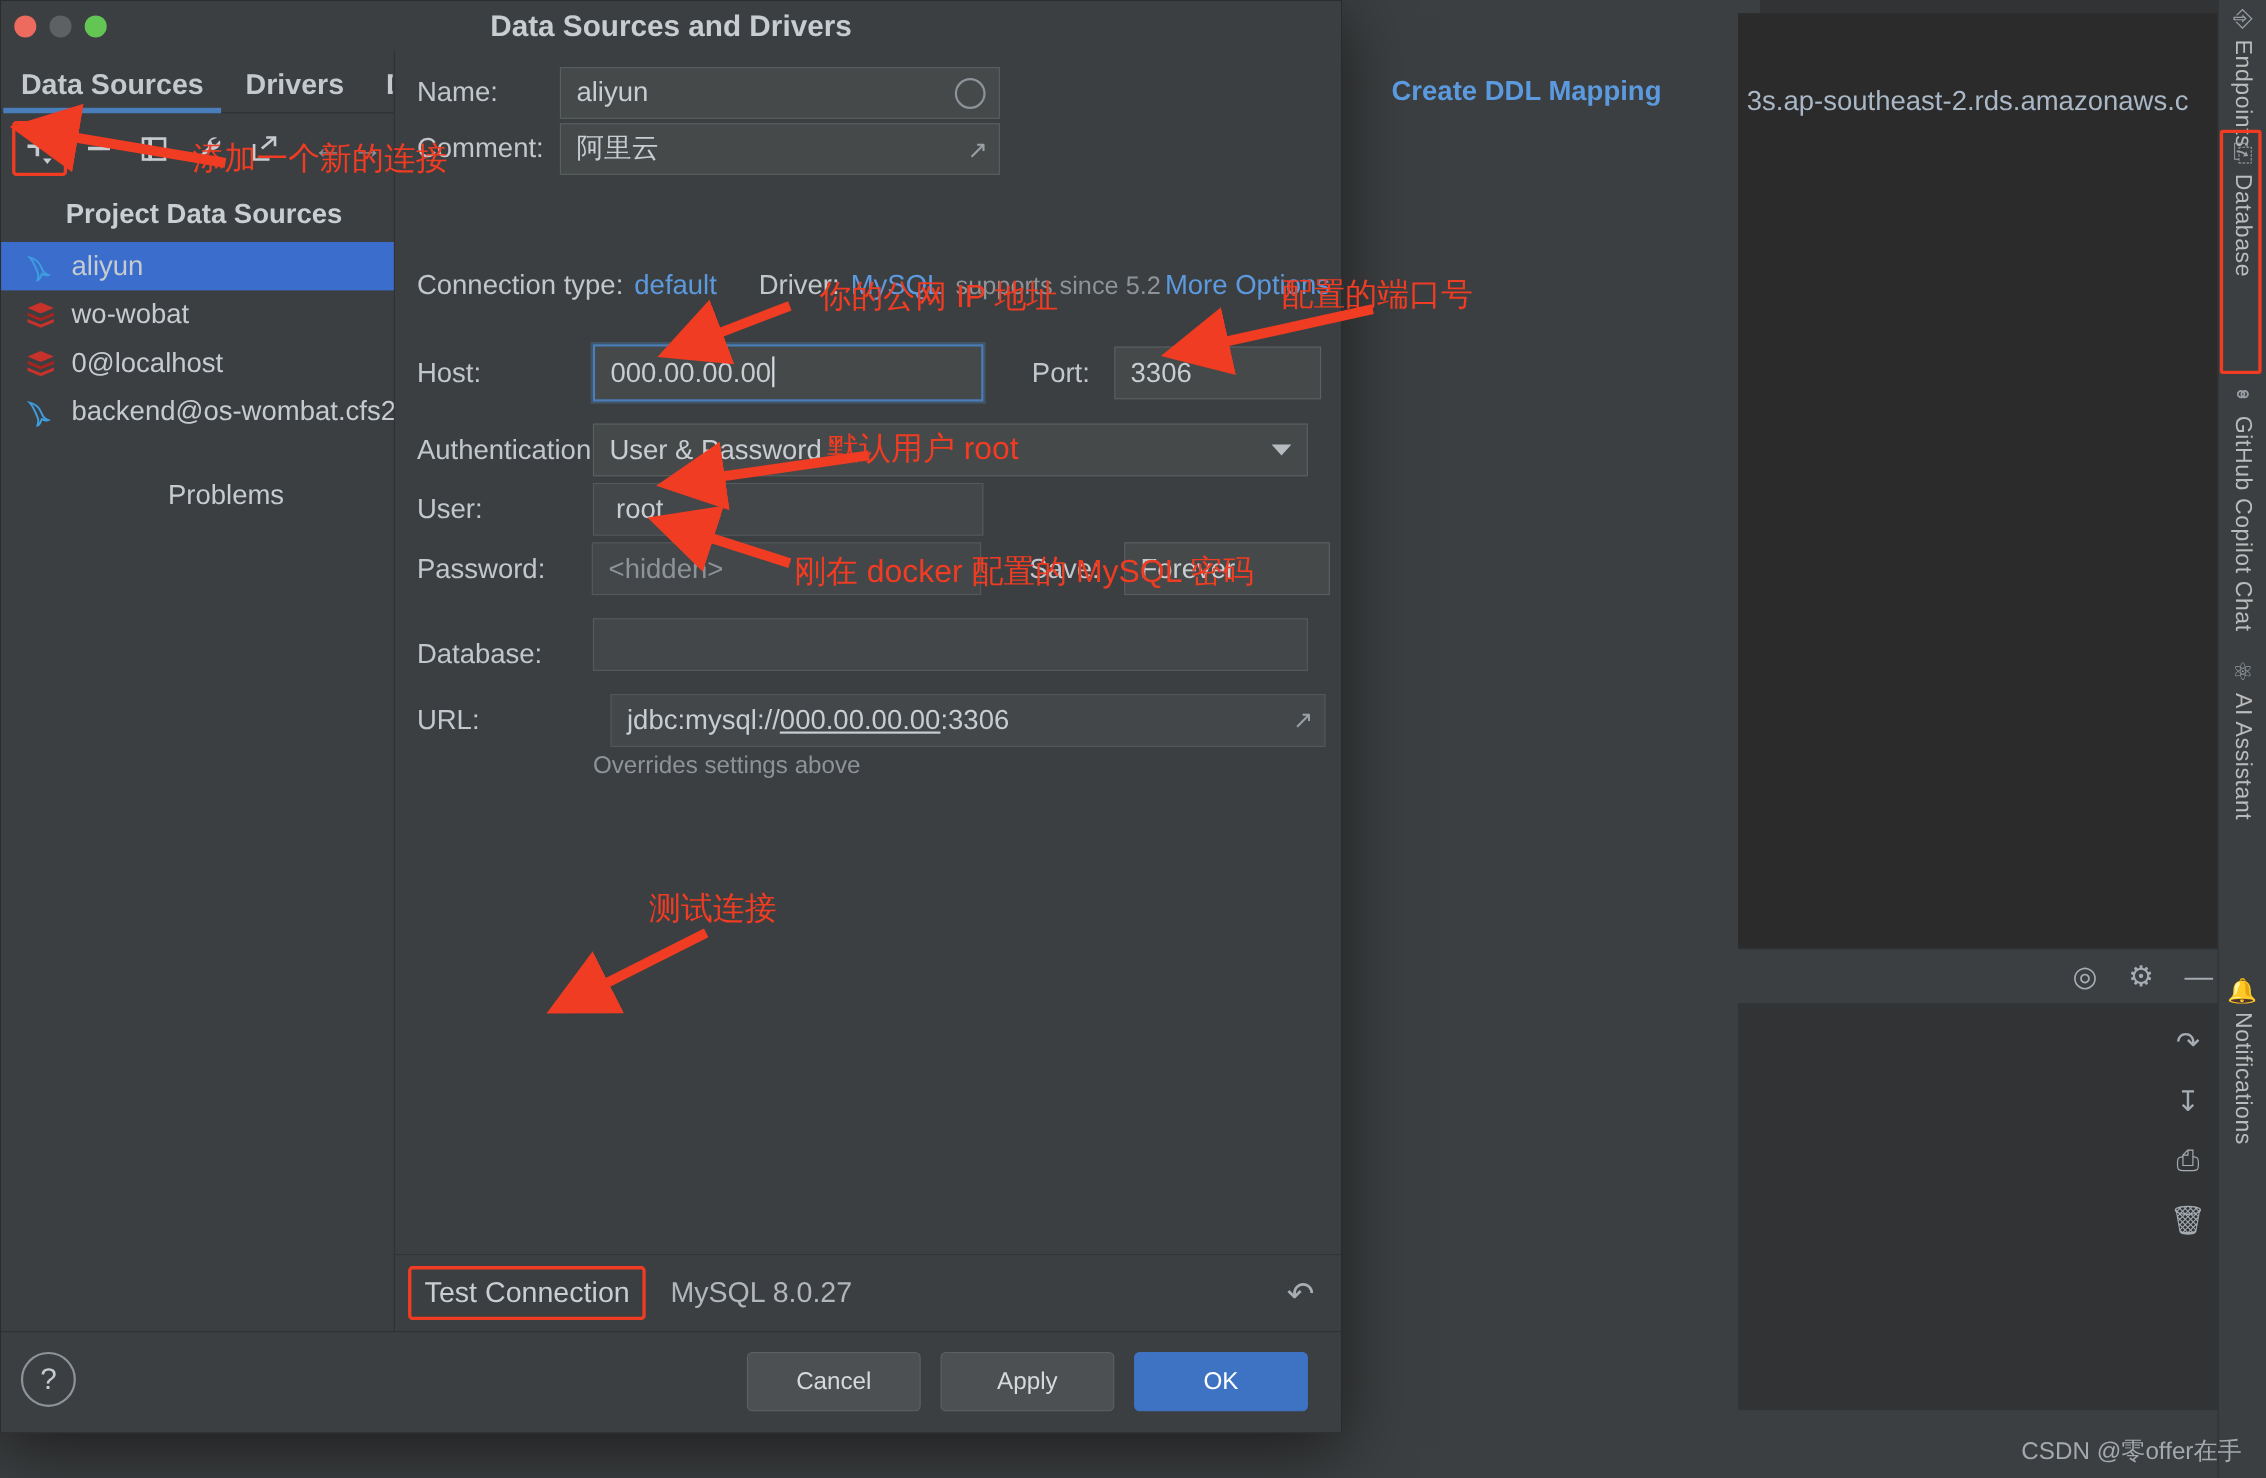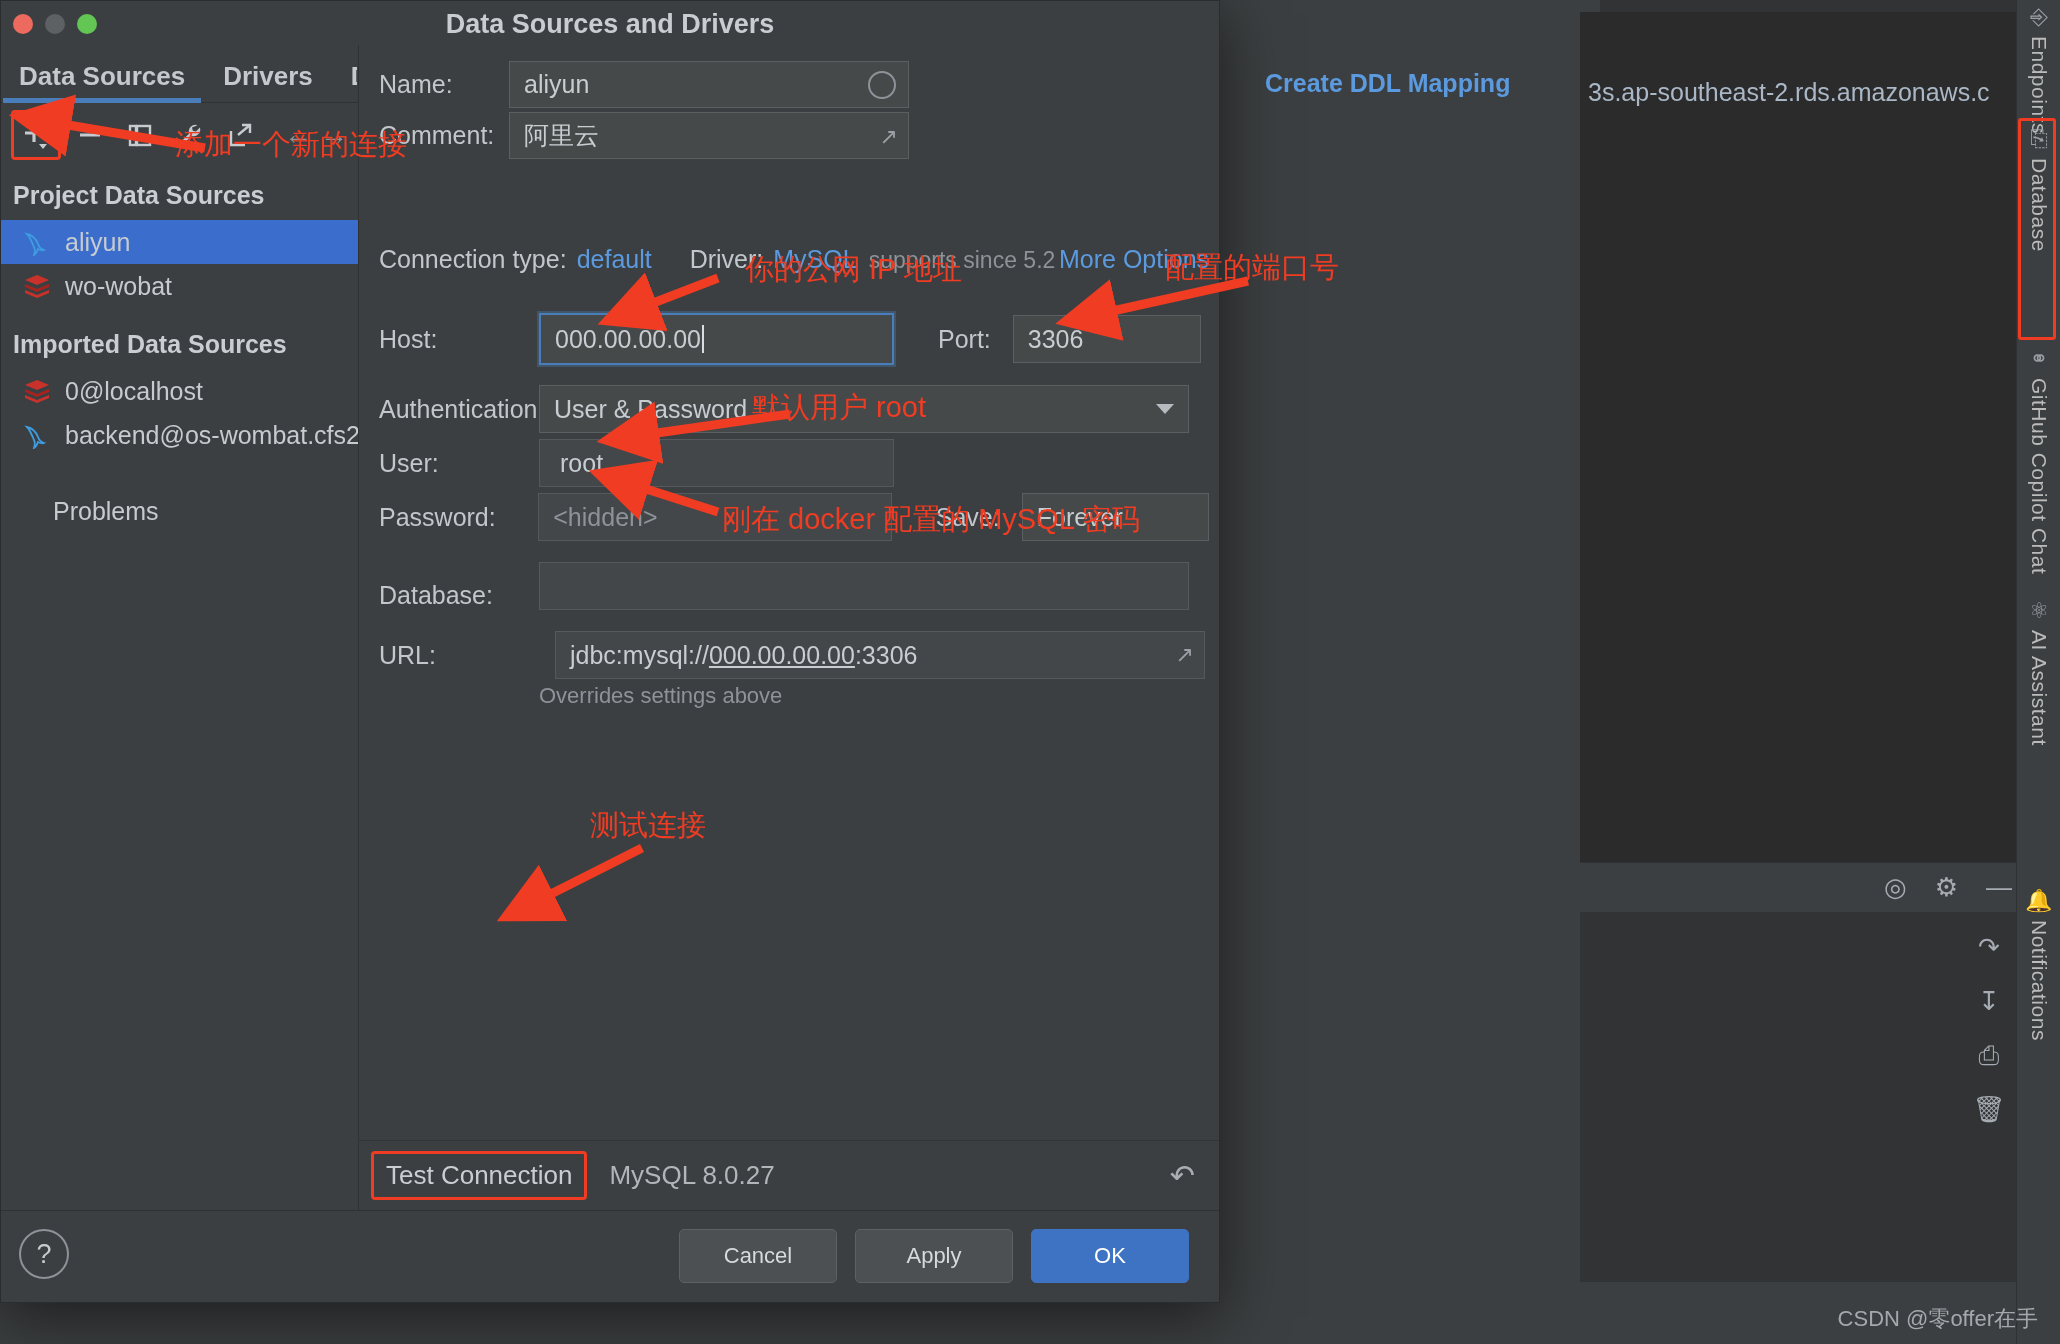--- a/index.html
+++ b/index.html
@@ -85,21 +85,21 @@
   .modal-title {
     position:absolute; left:0; right:0; top:8px; text-align:center;
     color:#c8cdd2; font-size:27px; font-weight:bold;
   }
 
   .modal-body { flex:1 1 auto; display:flex; min-height:0; position:relative; }
 
   
   .left-panel {
     width:358px; flex:0 0 358px; background:#3c3f41;
-    border-right:1px solid #2f3133; position:relative;
+    border-right:1px solid #2f3133; position:relative;text-align:center;
   }
   .tabs-row {
     height:58px; display:flex; align-items:flex-end; position:relative;
     border-bottom:1px solid #2f3133;
   }
   .ltab {
     font-size:26px; font-weight:bold; color:#c4c9ce;
     padding:0 6px 10px 6px; position:relative; white-space:nowrap;
   }
   .ltab:first-child { margin-left:12px; }
@@ -408,21 +408,20 @@
 
         <div class="ds-item">
           <svg class="icon-redis" viewBox="0 0 28 26">
             <path d="M14 2 L26 7 L14 12 L2 7 Z" fill="#c8322b"></path>
             <path d="M2 11 L14 16 L26 11 L26 14 L14 19 L2 14 Z" fill="#a8231d"></path>
             <path d="M2 17 L14 22 L26 17 L26 20 L14 25 L2 20 Z" fill="#c8322b"></path>
           </svg>
           <span>wo-wobat</span>
         </div>
 
-        <div class="group-head" style="padding-top:22px;">Imported Data Sources</div>
 
         <div class="ds-item">
           <svg class="icon-redis" viewBox="0 0 28 26">
             <path d="M14 2 L26 7 L14 12 L2 7 Z" fill="#c8322b"></path>
             <path d="M2 11 L14 16 L26 11 L26 14 L14 19 L2 14 Z" fill="#a8231d"></path>
             <path d="M2 17 L14 22 L26 17 L26 20 L14 25 L2 20 Z" fill="#c8322b"></path>
           </svg>
           <span>0@localhost</span>
         </div>
 

